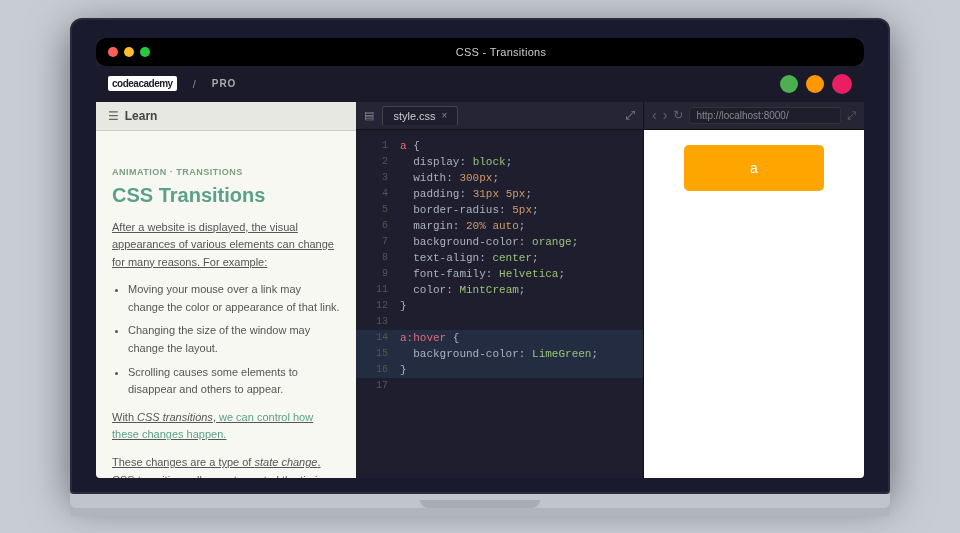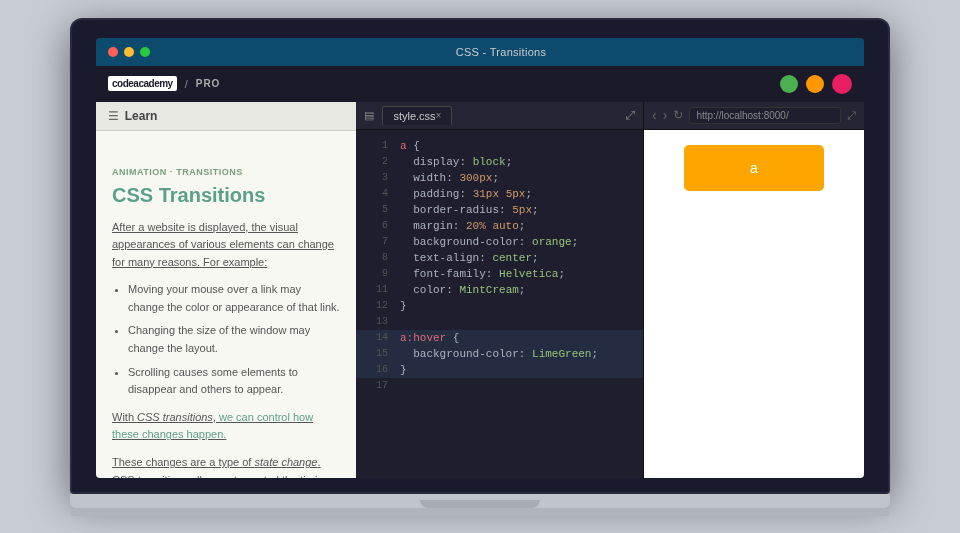--- a/index.html
+++ b/index.html
@@ -30,27 +30,28 @@
       border-radius: 4px;
       overflow: hidden;
       width: 100%;
       height: 440px;
       display: flex;
       flex-direction: column;
     }
 
     
     .title-bar {
-      background: #0c4a6e;
+      background: #000000;
       height: 28px;
       display: flex;
       align-items: center;
       justify-content: space-between;
       padding: 0 12px;
       flex-shrink: 0;
+      border-radius: 10px;
     }
 
     .title-bar-dots {
       display: flex;
       gap: 6px;
     }
 
     .dot {
       width: 10px;
       height: 10px;
@@ -79,21 +80,21 @@
       height: 36px;
       display: flex;
       align-items: center;
       padding: 0 12px;
       flex-shrink: 0;
     }
 
     .logo-container {
       display: flex;
       align-items: center;
-      gap: 6px;
+      gap: 14px;
     }
 
     .logo-box {
       background: white;
       color: #1a1a2a;
       font-size: 10px;
       font-weight: 700;
       padding: 2px 4px;
       border-radius: 2px;
       letter-spacing: -0.5px;
@@ -241,20 +242,21 @@
     }
 
     .editor-tab {
       background: #1e1e2e;
       color: #ccc;
       font-size: 11px;
       padding: 3px 10px;
       border-radius: 3px 3px 0 0;
       display: flex;
       align-items: flex-start;
+      gap: 6px;
       border-top: 1px solid #444;
       border-left: 1px solid #444;
       border-right: 1px solid #444;
     }
 
     .tab-close {
       color: #888;
       font-size: 10px;
     }
 

